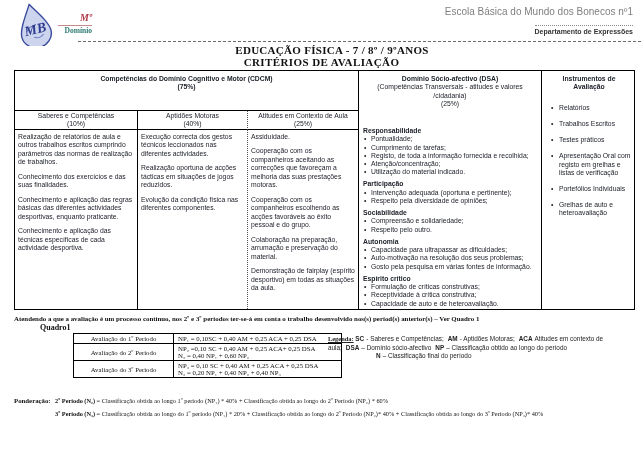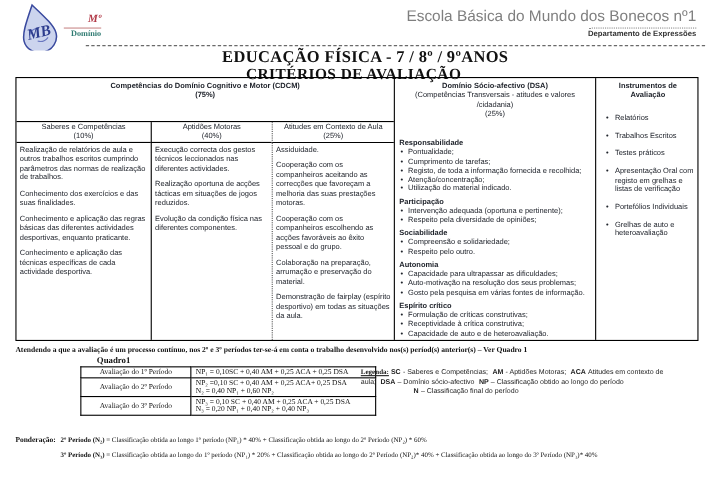--- a/index.html
+++ b/index.html
@@ -10,28 +10,28 @@
     font-family: "Liberation Sans", "DejaVu Sans", sans-serif;
     color: #20242c; overflow: hidden;
   }
   
   .drop-logo { position:absolute; left:12px; top:2px; width:44px; height:44px; }
   .ministry { position:absolute; left:58px; top:13px; text-align:right; line-height:1.05; }
   .min-m { font-family:"Liberation Serif", serif; font-weight:bold; font-style:italic;
            color:#b23a48; font-size:10px; }
   .min-rule { width:34px; height:1px; background:#c98a8a; margin:1px auto; }
   .min-label { font-family:"Liberation Serif", serif; color:#2f7b72; font-size:7.5px; font-weight:bold; }
-  .school { position:absolute; right:10px; top:6px; font-size:14px; color:#7f7f7f; }
+  .school { position:absolute; right:10px; top:6px; font-size:10px; color:#7f7f7f; }
   .dept-wrap { position:absolute; right:10px; top:25px; border-top:1px dotted #8a8a8a; padding-top:2px; }
   .dept { font-size:7px; font-weight:bold; color:#333; }
   .hr-dash { position:absolute; left:78px; right:2px; top:41px; border-top:1px dashed #6a6a6a; }
   .title-block { position:absolute; left:0; right:0; top:44px; text-align:center;
                  font-family:"Liberation Serif", "DejaVu Serif", serif; font-weight:bold; color:#111; }
-  .title-l1 { font-size:15px; letter-spacing:.3px;padding-left:21px; }
-  .title-l2 { font-size:14px; letter-spacing:.4px; }
+  .title-l1 { font-size:11px; letter-spacing:.3px;padding-left:21px; }
+  .title-l2 { font-size:11px; letter-spacing:.4px; }
 
   
   .maintbl {
     position:absolute; left:14px; top:70px; width:621px; height:240px;
     display:grid; grid-template-columns:122px 110px 111px 183px 95px;
     grid-template-rows:40px 19px 1fr;
     border:1px solid #000; font-size:6.8px; line-height:1.25;
   }
   .cell { padding:2px 3px; }
   .cdcm { grid-column:1/4; grid-row:1; border-bottom:1px solid #000; text-align:center;
@@ -55,21 +55,21 @@
   ul.blist li { position:relative; padding-left:8px; line-height:1.2; }
   ul.blist li::before { content:"•"; position:absolute; left:1px; top:0; }
   .instr { grid-column:5; grid-row:1/4; border-left:1px solid #000; padding:3px 4px; }
   .instr-head { text-align:center; font-weight:bold; padding:1px 6px 0 6px; }
   .instr ul.blist { margin-top:12px; padding-left:4px; }
   .instr ul.blist li { margin-bottom:8px; padding-left:9px; }
 
   
   .serif { font-family:"Liberation Serif", "DejaVu Serif", serif; color:#111; }
   .intro { position:absolute; left:14px; top:315px; font-size:6.9px; font-weight:bold; white-space:nowrap; }
-  .q1cap { position:absolute; left:40px; top:323px; font-size:8px; font-weight:bold;margin-left:48px; }
+  .q1cap { position:absolute; left:40px; top:323px; font-size:8px; font-weight:bold; }
   .q1tbl { position:absolute; left:73px; top:333px; border-collapse:collapse; font-size:6.8px; }
   .q1tbl td { border:1px solid #000; padding:1px 4px; vertical-align:middle; }
   .q1-label { width:100px; text-align:center; }
   .q1-f { width:168px; }
   .q1-f div:empty { display:none; }
   .legenda { position:absolute; left:328px; top:335px; width:308px; font-size:6.4px;
              line-height:1.35; color:#222; }
   .leg-label { font-weight:bold; text-decoration:underline; font-family:"Liberation Serif", serif; }
   .leg-entry { margin-right:4px; }
   .leg-entry b { margin-right:2px; }

